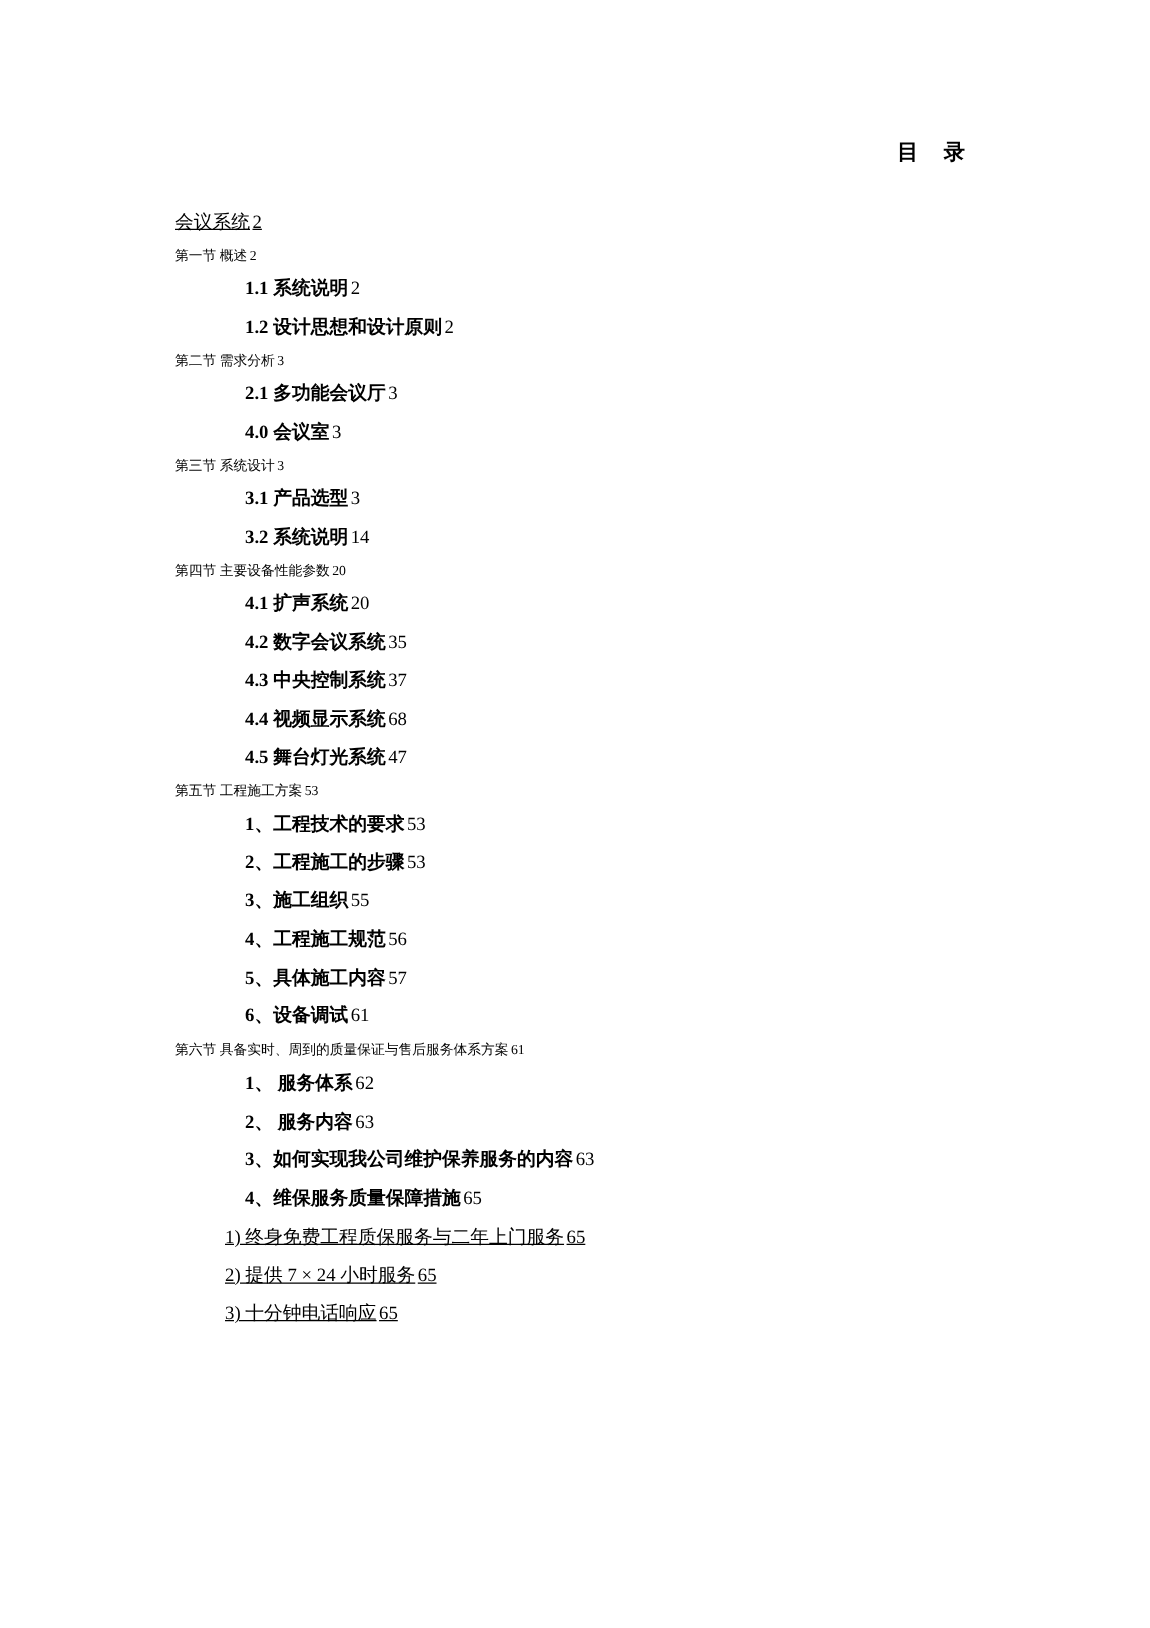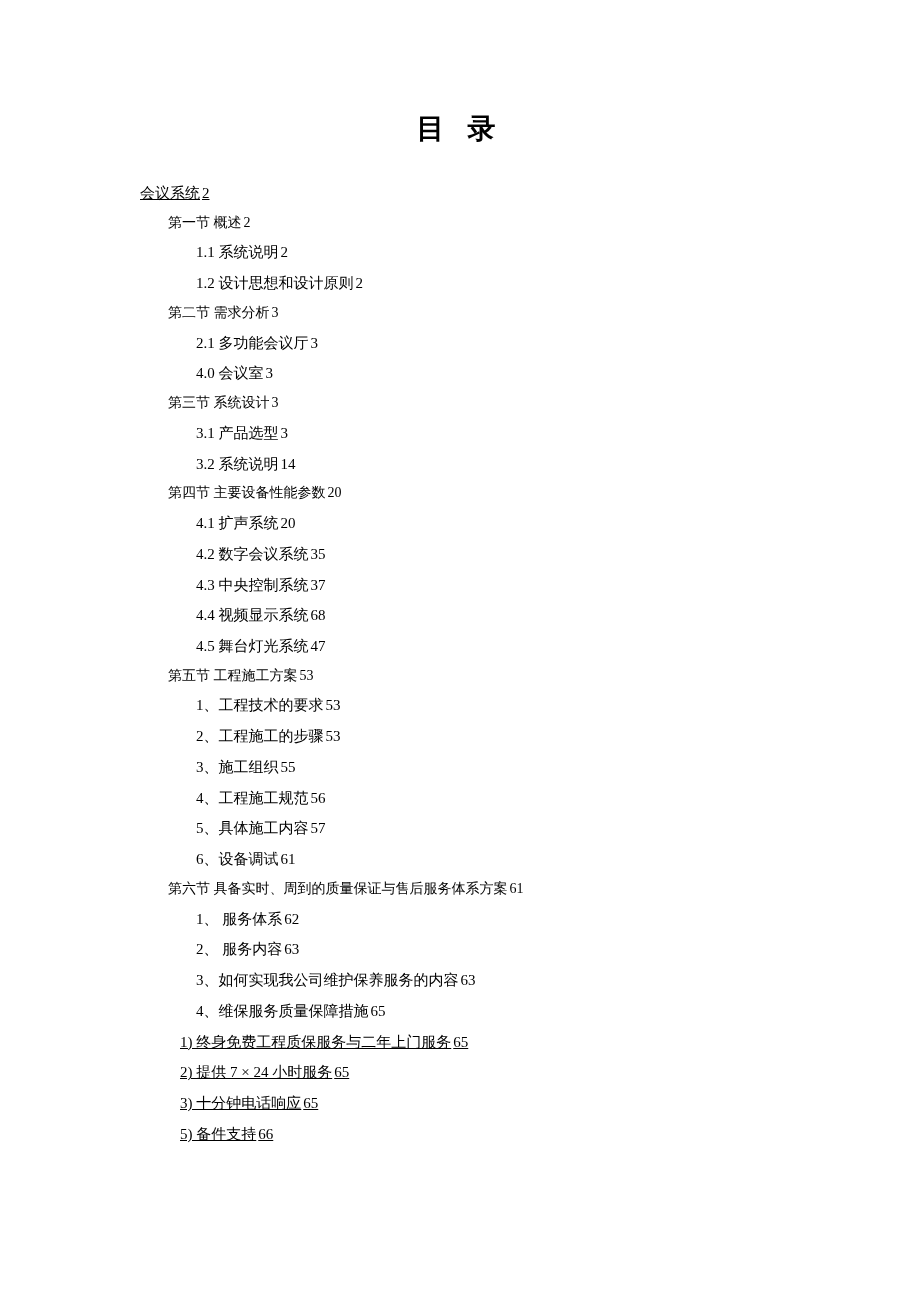--- a/index.html
+++ b/index.html
@@ -7,54 +7,53 @@
       padding: 0;
       background: #fff;
       font-family: "SimSun", "宋体", serif;
       width: 920px;
       min-height: 1302px;
     }
     .page {
       padding: 110px 140px 60px 140px;
     }
     .title {
-      text-align: center;
-      font-size: 28px;
+      text-align: right;
+      font-size: 17px;
       font-weight: bold;
       letter-spacing: 8px;
       margin-bottom: 30px;
       font-family: "SimSun", "宋体", serif;
     }
     .lvl0 {
       font-size: 15px;
       line-height: 2.05;
       margin-left: 0;
       font-family: "KaiTi", "楷体", serif;
       text-decoration: underline;
     }
     .lvl1 {
-      font-size: 14px;
+      font-size: 11px;
       line-height: 2.05;
-      margin-left: 28px;
       font-family: "KaiTi", "楷体", serif;
     }
     .lvl2 {
       font-size: 15px;
       line-height: 2.05;
       margin-left: 56px;
     }
     .lvl3 {
       font-size: 15px;
       line-height: 2.05;
       margin-left: 40px;
       font-family: "SimSun", "宋体", serif;
       text-decoration: underline;
     }
     .bold {
-      font-weight: normal;
+      font-weight: bold;
       font-family: "SimSun", "宋体", serif;
     }
     .page-num {
       font-weight: normal;
       font-family: "SimSun", "宋体", serif;
       margin-left: 2px;
     }
     .entry {
       white-space: nowrap;
     }
@@ -89,15 +88,14 @@
       <div class="entry lvl2"><span class="bold">5、具体施工内容</span><span class="page-num">57</span></div>
       <div class="entry lvl2"><span class="bold">6、设备调试</span><span class="page-num">61</span></div>
       <div class="entry lvl1"><span>第六节    具备实时、周到的质量保证与售后服务体系方案</span><span class="page-num">61</span></div>
       <div class="entry lvl2"><span class="bold">1、  服务体系</span><span class="page-num">62</span></div>
       <div class="entry lvl2"><span class="bold">2、  服务内容</span><span class="page-num">63</span></div>
       <div class="entry lvl2"><span class="bold">3、如何实现我公司维护保养服务的内容</span><span class="page-num">63</span></div>
       <div class="entry lvl2"><span class="bold">4、维保服务质量保障措施</span><span class="page-num">65</span></div>
       <div class="entry lvl3"><span>1)    终身免费工程质保服务与二年上门服务</span><span class="page-num">65</span></div>
       <div class="entry lvl3"><span>2)    提供 7 × 24 小时服务</span><span class="page-num">65</span></div>
       <div class="entry lvl3"><span>3)    十分钟电话响应</span><span class="page-num">65</span></div>
-      <div class="entry lvl3"><span>5)    备件支持</span><span class="page-num">66</span></div>
     </div>
 </div>
 
 </body></html>

